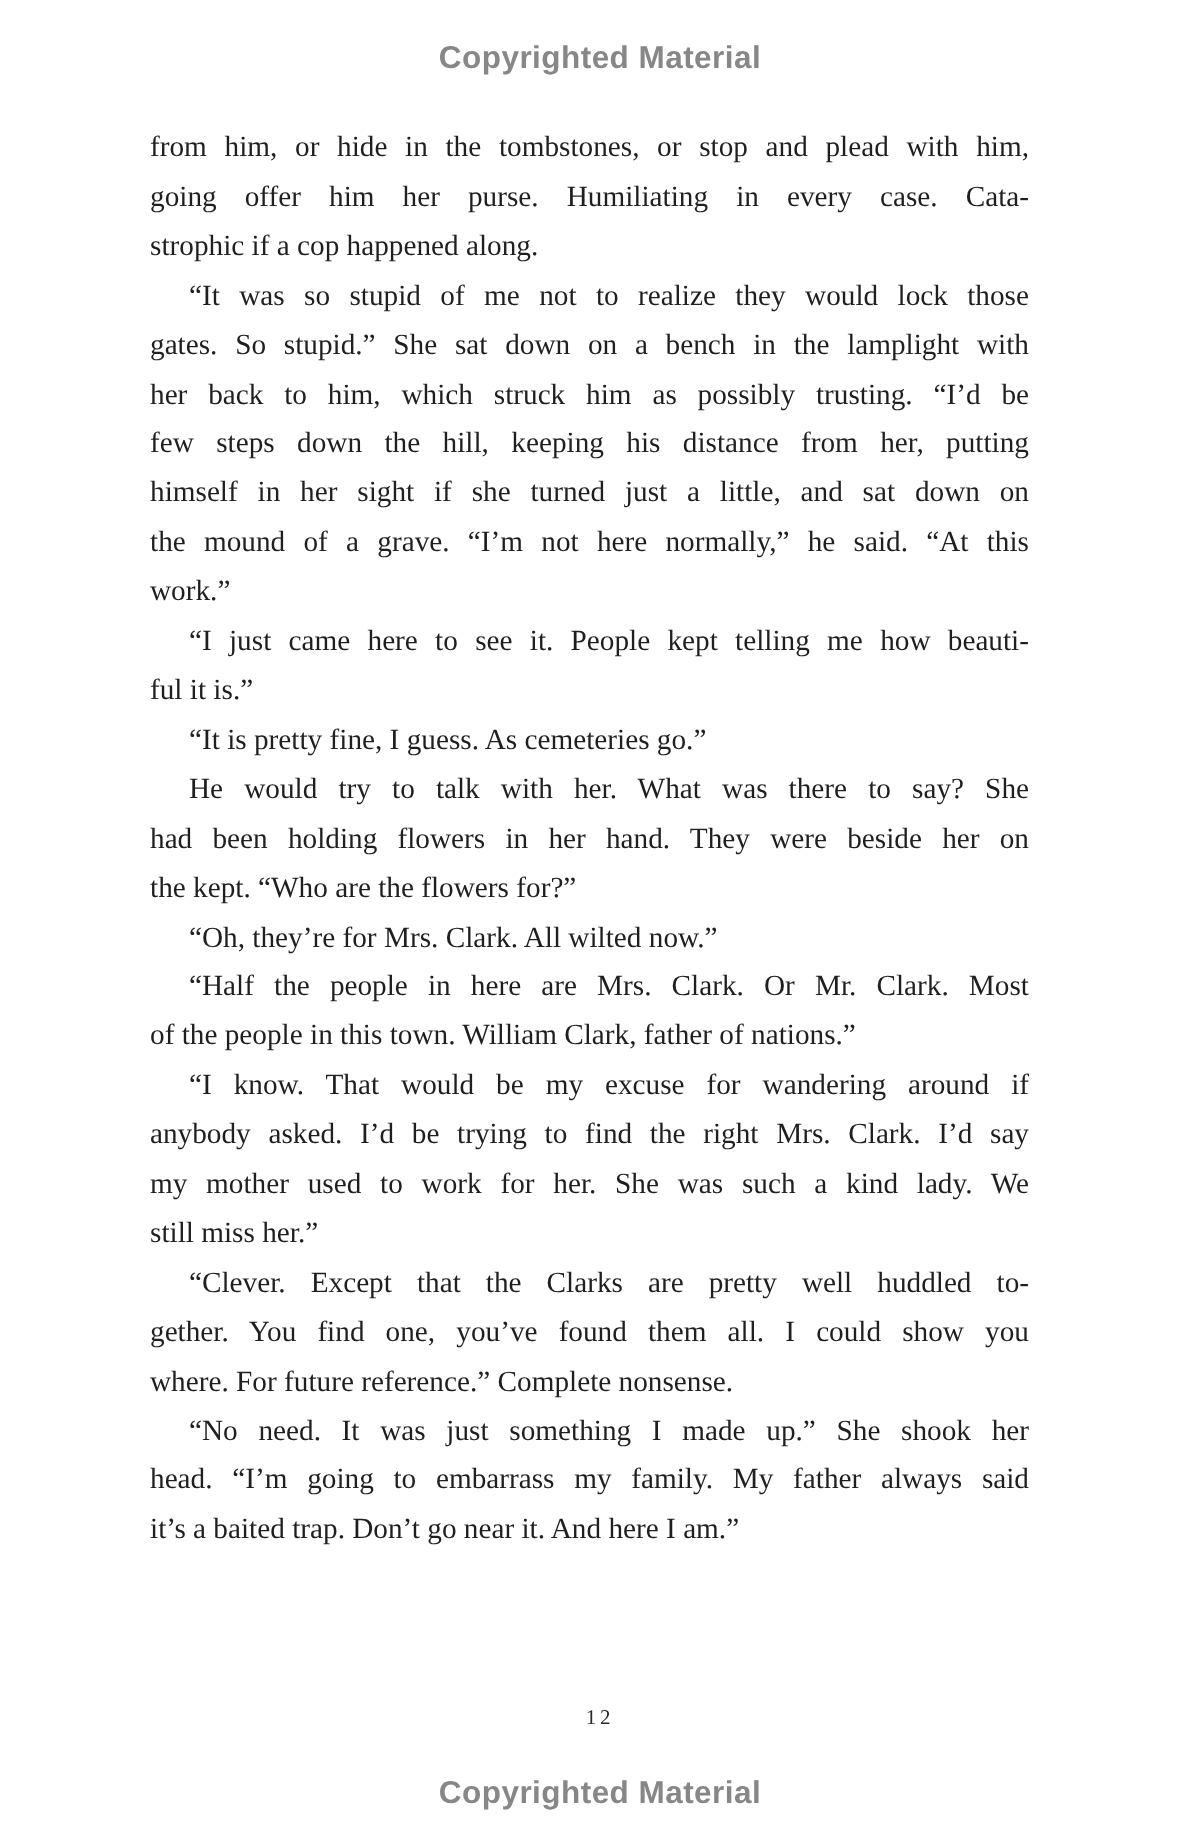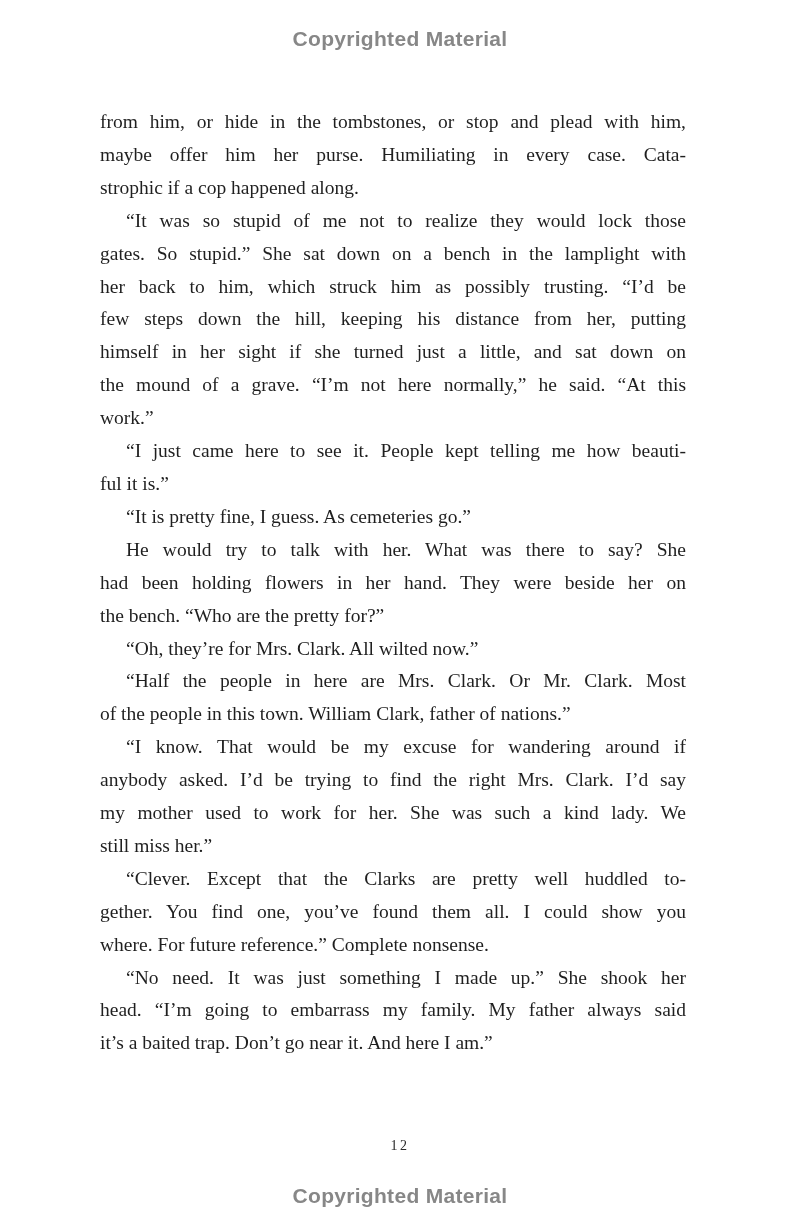--- a/index.html
+++ b/index.html
@@ -20,21 +20,20 @@
     color: #878787;
   }
   .notice-top { top: 27px; }
   .notice-bottom { top: 1184px; }
   .text-block {
     position: absolute;
     top: 83px; left: 100px; width: 586px;
     color: #1f1f1f;
     font-size: 19.5px;
     line-height: 32.9px;
-    margin-top: 23px;
   }
   .para { margin: 0; }
   .line {
     text-align: justify;
     text-align-last: justify;
   }
   .line.pl { text-align-last: left; }
   .line.ind { text-indent: 26px; }
   .page-number {
     position: absolute; top: 1138px; left: 0; width: 100%;
@@ -49,21 +48,21 @@
 <body>
 
 <div>
 
   <div class="notice notice-top">Copyrighted Material</div>
 
   <main class="text-block">
 
     <div class="para">
       <div class="line">from him, or hide in the tombstones, or stop and plead with him,</div>
-      <div class="line">maybe offer him her purse. Humiliating in every case. Cata-</div>
+      <div class="line">going offer him her purse. Humiliating in every case. Cata-</div>
       <div class="line pl">strophic if a cop happened along.</div>
     </div>
 
     <div class="para">
       <div class="line ind">“It was so stupid of me not to realize they would lock those</div>
       <div class="line">gates. So stupid.” She sat down on a bench in the lamplight with</div>
       <div class="line">her back to him, which struck him as possibly trusting. “I’d be</div>
     </div>
 
     <div class="para">
@@ -78,21 +77,21 @@
       <div class="line pl">ful it is.”</div>
     </div>
 
     <div class="para">
       <div class="line pl ind">“It is pretty fine, I guess. As cemeteries go.”</div>
     </div>
 
     <div class="para">
       <div class="line ind">He would try to talk with her. What was there to say? She</div>
       <div class="line">had been holding flowers in her hand. They were beside her on</div>
-      <div class="line pl">the bench. “Who are the pretty for?”</div>
+      <div class="line pl">the kept. “Who are the flowers for?”</div>
     </div>
 
     <div class="para">
       <div class="line pl ind">“Oh, they’re for Mrs. Clark. All wilted now.”</div>
     </div>
 
     <div class="para">
       <div class="line ind">“Half the people in here are Mrs. Clark. Or Mr. Clark. Most</div>
       <div class="line pl">of the people in this town. William Clark, father of nations.”</div>
     </div>

